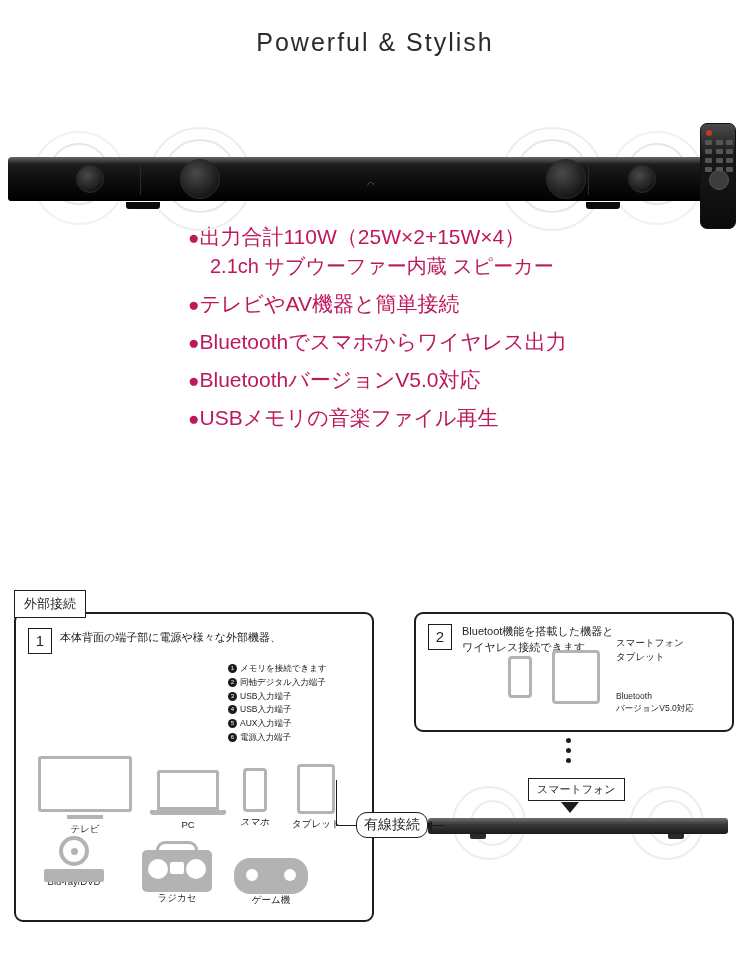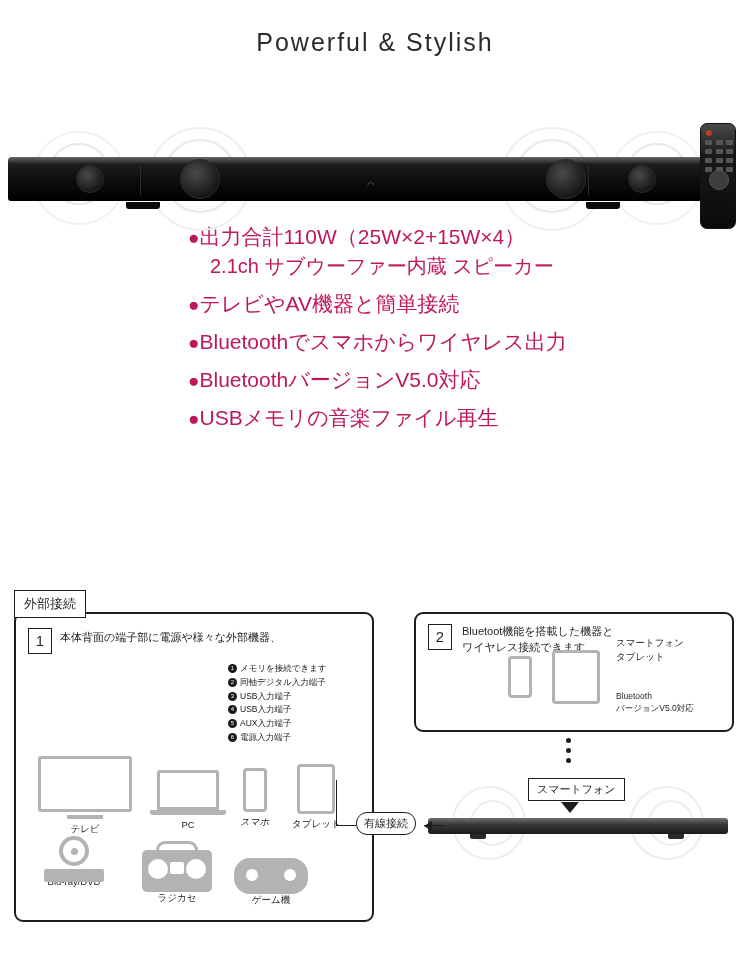--- a/index.html
+++ b/index.html
@@ -262,21 +262,21 @@
     background:linear-gradient(180deg,#6f6f6f,#3a3a3a 40%,#1a1a1a);
     border-radius:3px;
   }
   .bar2-foot { position:absolute; top:244px; width:16px;height:5px;background:#2a2a2a;border-radius:0 0 2px 2px; }
   .wave2 { position:absolute; border-radius:50%; border:2px solid #ededed; }
 
   
   .wired-badge {
     position:absolute; left:356px; top:222px;
     border:1px solid #1d1d1d; background:#fff;
-    font-size:11px; padding:3px 7px; border-radius:11px;
+    font-size:14px; padding:3px 7px; border-radius:11px;
     z-index:6;
   }
   .conn-line { position:absolute; background:#1d1d1d; height:1px; }
   .arrow-left {
     position:absolute;
     width:0;height:0;border-top:5px solid transparent;border-bottom:5px solid transparent;
     border-right:8px solid #1d1d1d;
   }
 </style>
 </head>

